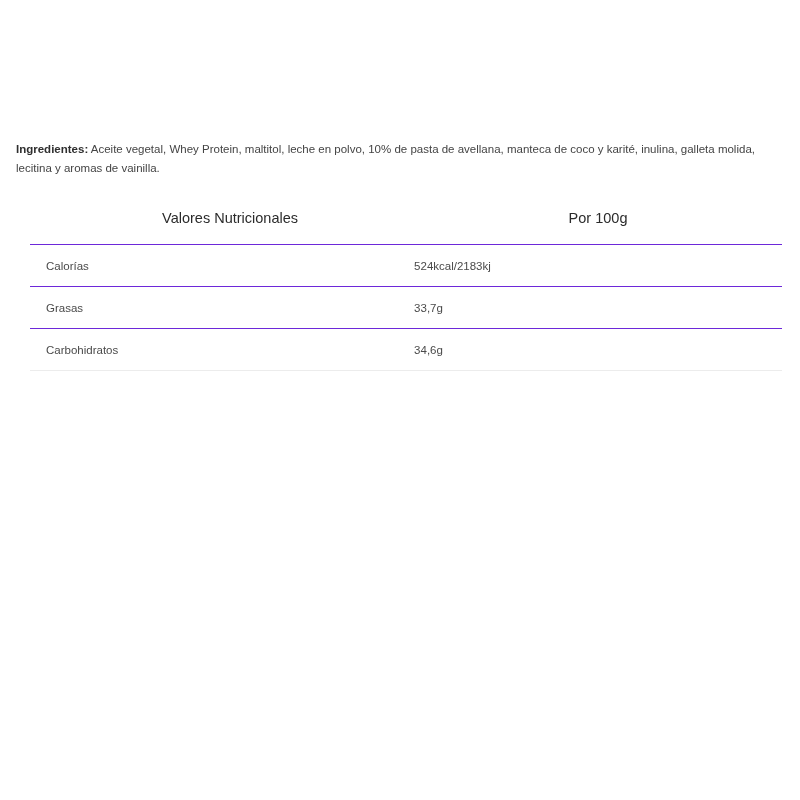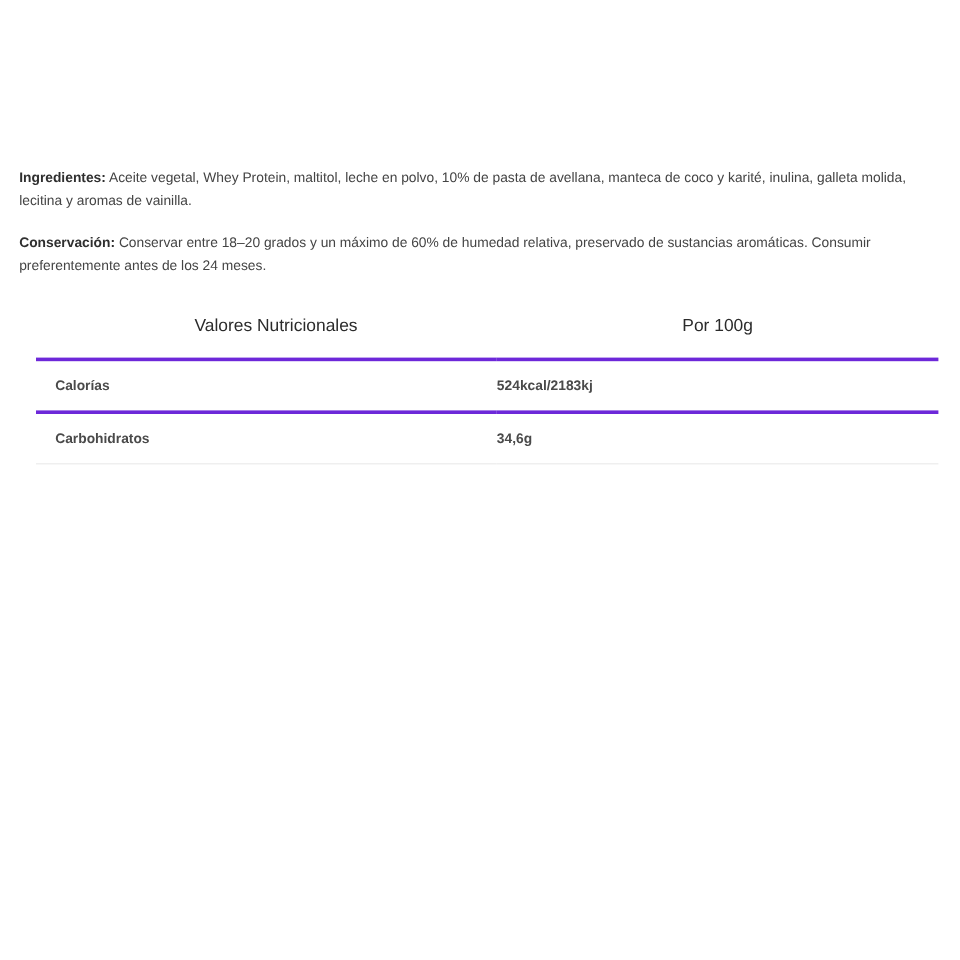--- a/index.html
+++ b/index.html
@@ -51,61 +51,61 @@
     font-size: 14.5px;
     color: #2b2b2b;
     padding: 10px 0 18px 0;
     border: none;
   }
 
   table.nutrition thead th.col-name { width: 376px; padding-left: 16px; }
   table.nutrition thead th.col-value { width: 376px; }
 
   table.nutrition tbody td {
-    border-top: 3px solid #6d28d9;
+    border-top: 1px solid #6d28d9;
     padding: 15px 0 14px 0;
     font-size: 11.5px;
     color: #4a4a4a;
     vertical-align: middle;
-    font-weight: bold;
   }
 
   table.nutrition tbody td.col-name { padding-left: 16px; }
   table.nutrition tbody tr.indented td.col-name { padding-left: 30px; }
 
   table.nutrition tbody tr:last-child td {
     border-bottom: 1px solid #ececec;
   }
 </style>
 </head>
 <body>
 
 <div class="page">
 
   <p class="info-block">
     <span class="lead">Ingredientes:</span><span> Aceite vegetal, Whey Protein, maltitol, leche en polvo, 10% de pasta de avellana, manteca de coco y karité, inulina, galleta molida, lecitina y aromas de vainilla.</span>
   </p>
 
 
-  <p class="info-block">
-    <span class="lead">Conservación:</span><span> Conservar entre 18–20 grados y un máximo de 60% de humedad relativa, preservado de sustancias aromáticas. Consumir preferentemente antes de los 24 meses.</span>
-  </p>
 
   <table class="nutrition">
     <thead>
       <tr>
         <th class="col-name">Valores Nutricionales</th>
         <th class="col-value">Por 100g</th>
       </tr>
     </thead>
     <tbody id="nutrition-body">
         <tr>
           <td class="col-name">Calorías</td>
           <td class="col-value">524kcal/2183kj</td>
         </tr>
         <tr>
+          <td class="col-name">Grasas</td>
+          <td class="col-value">33,7g</td>
+        </tr>
+        <tr>
           <td class="col-name">Carbohidratos</td>
           <td class="col-value">34,6g</td>
         </tr>
       </tbody>
   </table>
 
 </div>
 
 </body></html>

